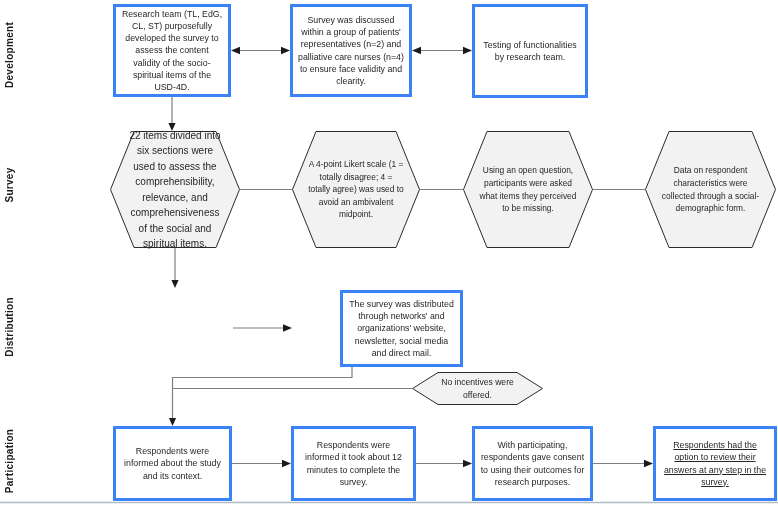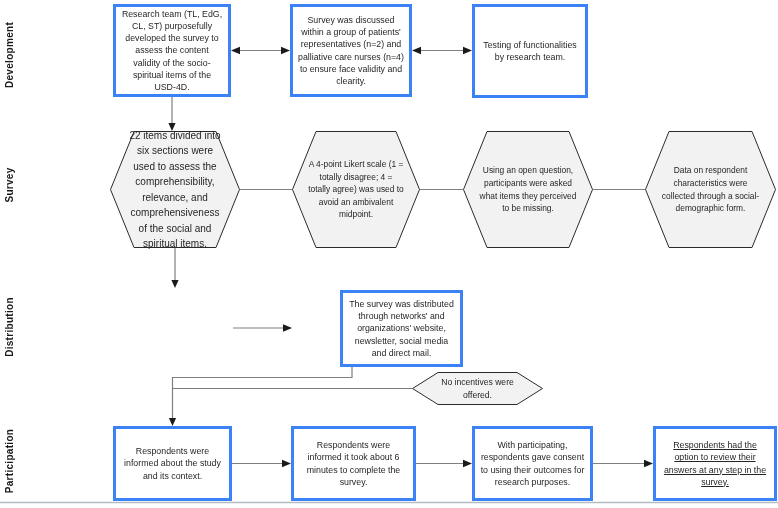--- a/index.html
+++ b/index.html
@@ -139,21 +139,21 @@
     <svg viewBox="0 0 131 33" preserveAspectRatio="none">
       <polygon points="26,0.5 105,0.5 130.5,16.5 105,32.5 26,32.5 0.5,16.5" fill="#f2f2f2" stroke="#2b2b2b" stroke-width="1"></polygon>
     </svg>
     <div class="txt banner">No incentives were offered.</div>
   </div>
 
   <div class="rect-node" style="left:113px;top:426px;width:119px;height:75px;">
     <div class="txt">Respondents were informed about the study and its context.</div>
   </div>
   <div class="rect-node" style="left:291px;top:426px;width:125px;height:75px;">
-    <div class="txt">Respondents were informed it took about 6 minutes to complete the survey.</div>
+    <div class="txt">Respondents were informed it took about 12 minutes to complete the survey.</div>
   </div>
   <div class="rect-node" style="left:472px;top:426px;width:121px;height:75px;">
     <div class="txt">With participating, respondents gave consent to using their outcomes for research purposes.</div>
   </div>
   <div class="rect-node" style="left:653px;top:426px;width:124px;height:75px;text-decoration:underline;">
     <div class="txt">Respondents had the option to review their answers at any step in the survey.</div>
   </div>
 
 </div>
 

